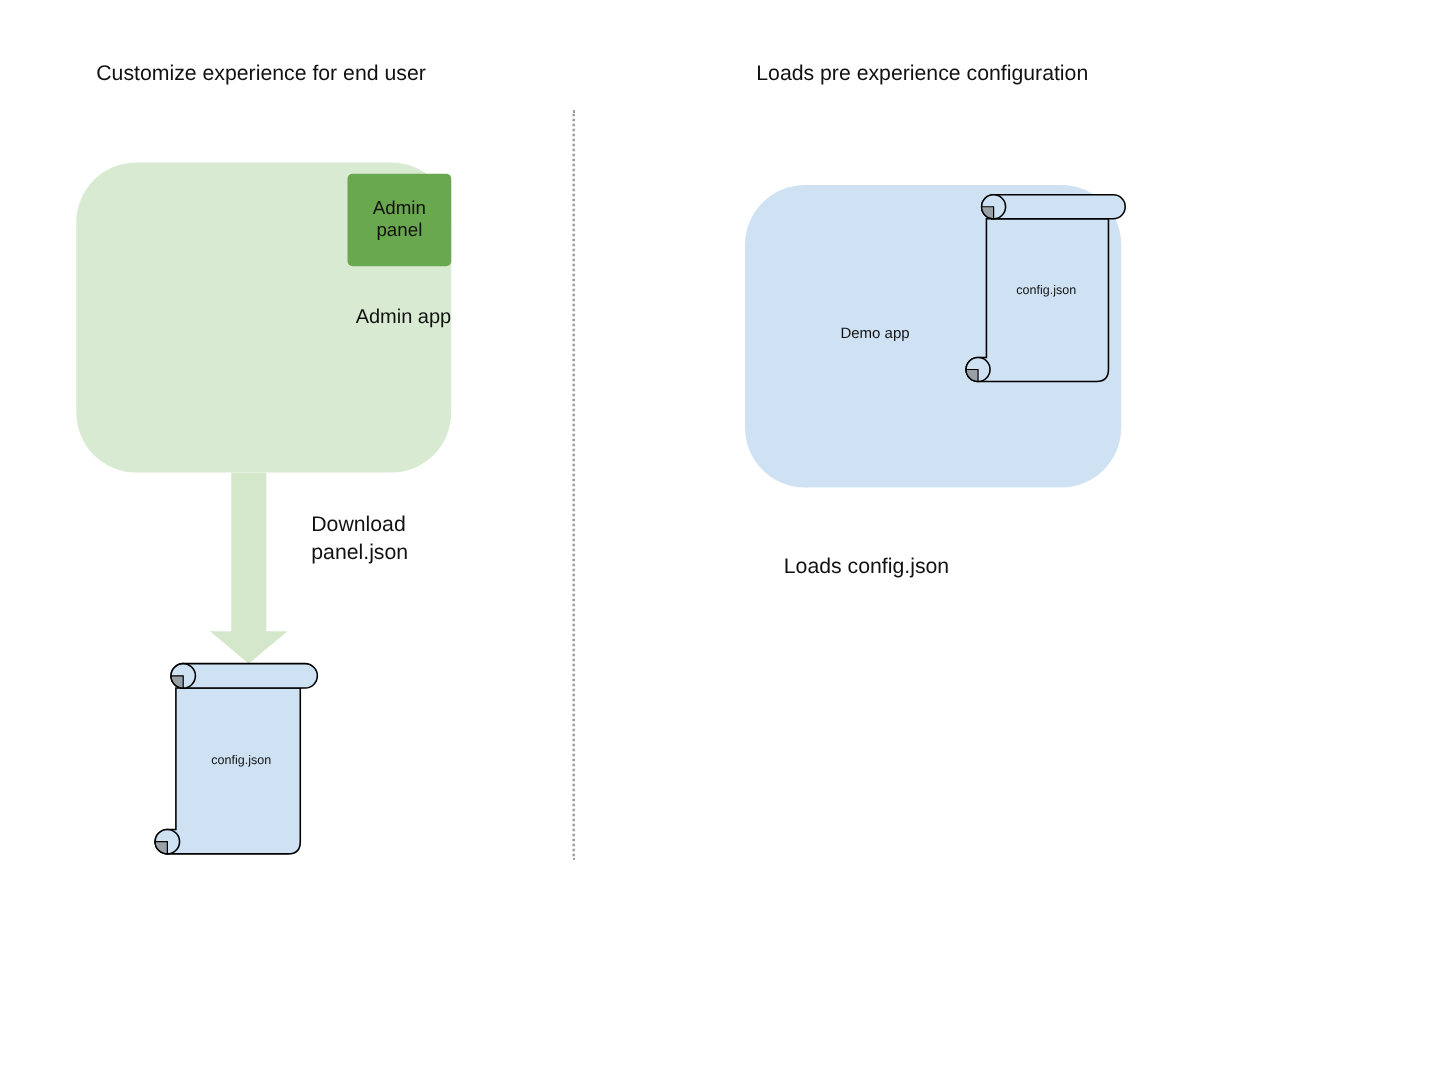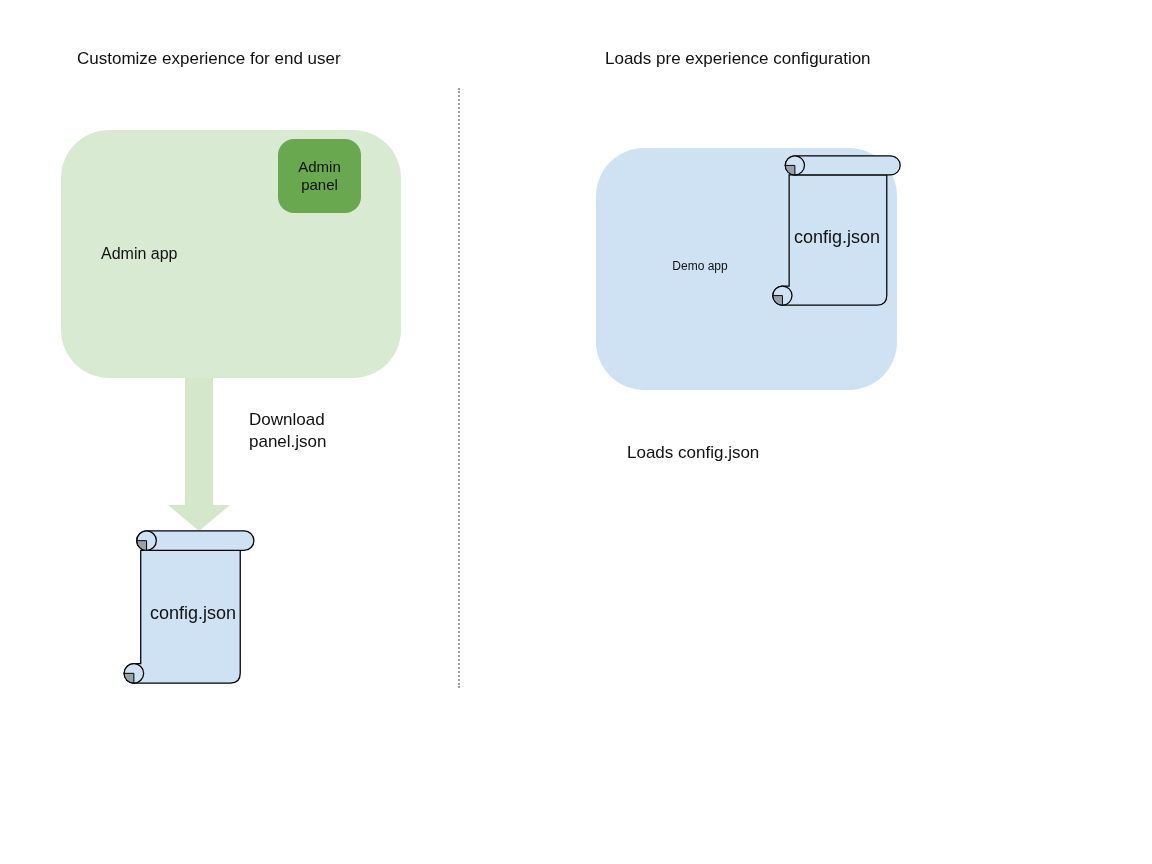--- a/index.html
+++ b/index.html
@@ -16,44 +16,44 @@
   .canvas{
     position:relative;width:1152px;height:864px;background:#ffffff;overflow:hidden;
     font-family:"Liberation Sans",sans-serif;color:var(--text);
   }
   .abs{position:absolute;}
   .title{font-size:17px;line-height:20px;white-space:nowrap;}
   .caption{font-size:17px;line-height:22px;}
   .app-box{border-radius:48px;}
   .admin-app{
     left:61px;top:130px;width:300px;height:248px;background:var(--green-light);
-    display:flex;align-items:center;justify-content:flex-start;padding-left:40px;
+    display:flex;align-items:center;justify-content:flex-end;
   }
   .admin-panel{
     left:278px;top:139px;width:83px;height:74px;background:var(--green-dark);
-    border-radius:16px;display:flex;align-items:center;justify-content:flex-end;
+    border-radius:4px;display:flex;align-items:center;justify-content:flex-end;
     text-align:center;font-size:15px;line-height:18px;
   }
   .arrow-svg{left:168px;top:378px;}
   .arrow-poly{fill:var(--green-arrow);}
   .download-caption{left:249px;top:409px;width:116px;}
   .divider{
     left:458px;top:88px;height:600px;width:0;
     border-left:2px dotted var(--divider-gray);
   }
   .demo-app{
     left:596px;top:148px;width:301px;height:242px;background:var(--blue-light);
   }
   .demo-app-label{left:640px;top:259px;width:120px;text-align:center;font-size:12px;}
   .loads-caption{left:627px;top:442px;white-space:nowrap;}
   .scroll-left{left:121px;top:527px;}
   .scroll-right{left:770px;top:152px;}
   .scroll-body,.scroll-bar,.scroll-curl{fill:var(--blue-light);stroke:var(--outline);stroke-width:1.3;}
   .scroll-wedge{fill:var(--curl-gray);stroke:var(--outline);stroke-width:1;}
-  .file-label{font-size:18px;text-align:center;width:100px;white-space:nowrap;}
+  .file-label{font-size:10px;text-align:center;width:100px;white-space:nowrap;}
   .file-label-left{left:143px;top:603px;}
   .file-label-right{left:787px;top:227px;}
 </style>
 </head>
 <body>
 
 <div class="canvas">
 
   <div class="abs title" style="left:77px;top:49px;">Customize experience for end user</div>
 

